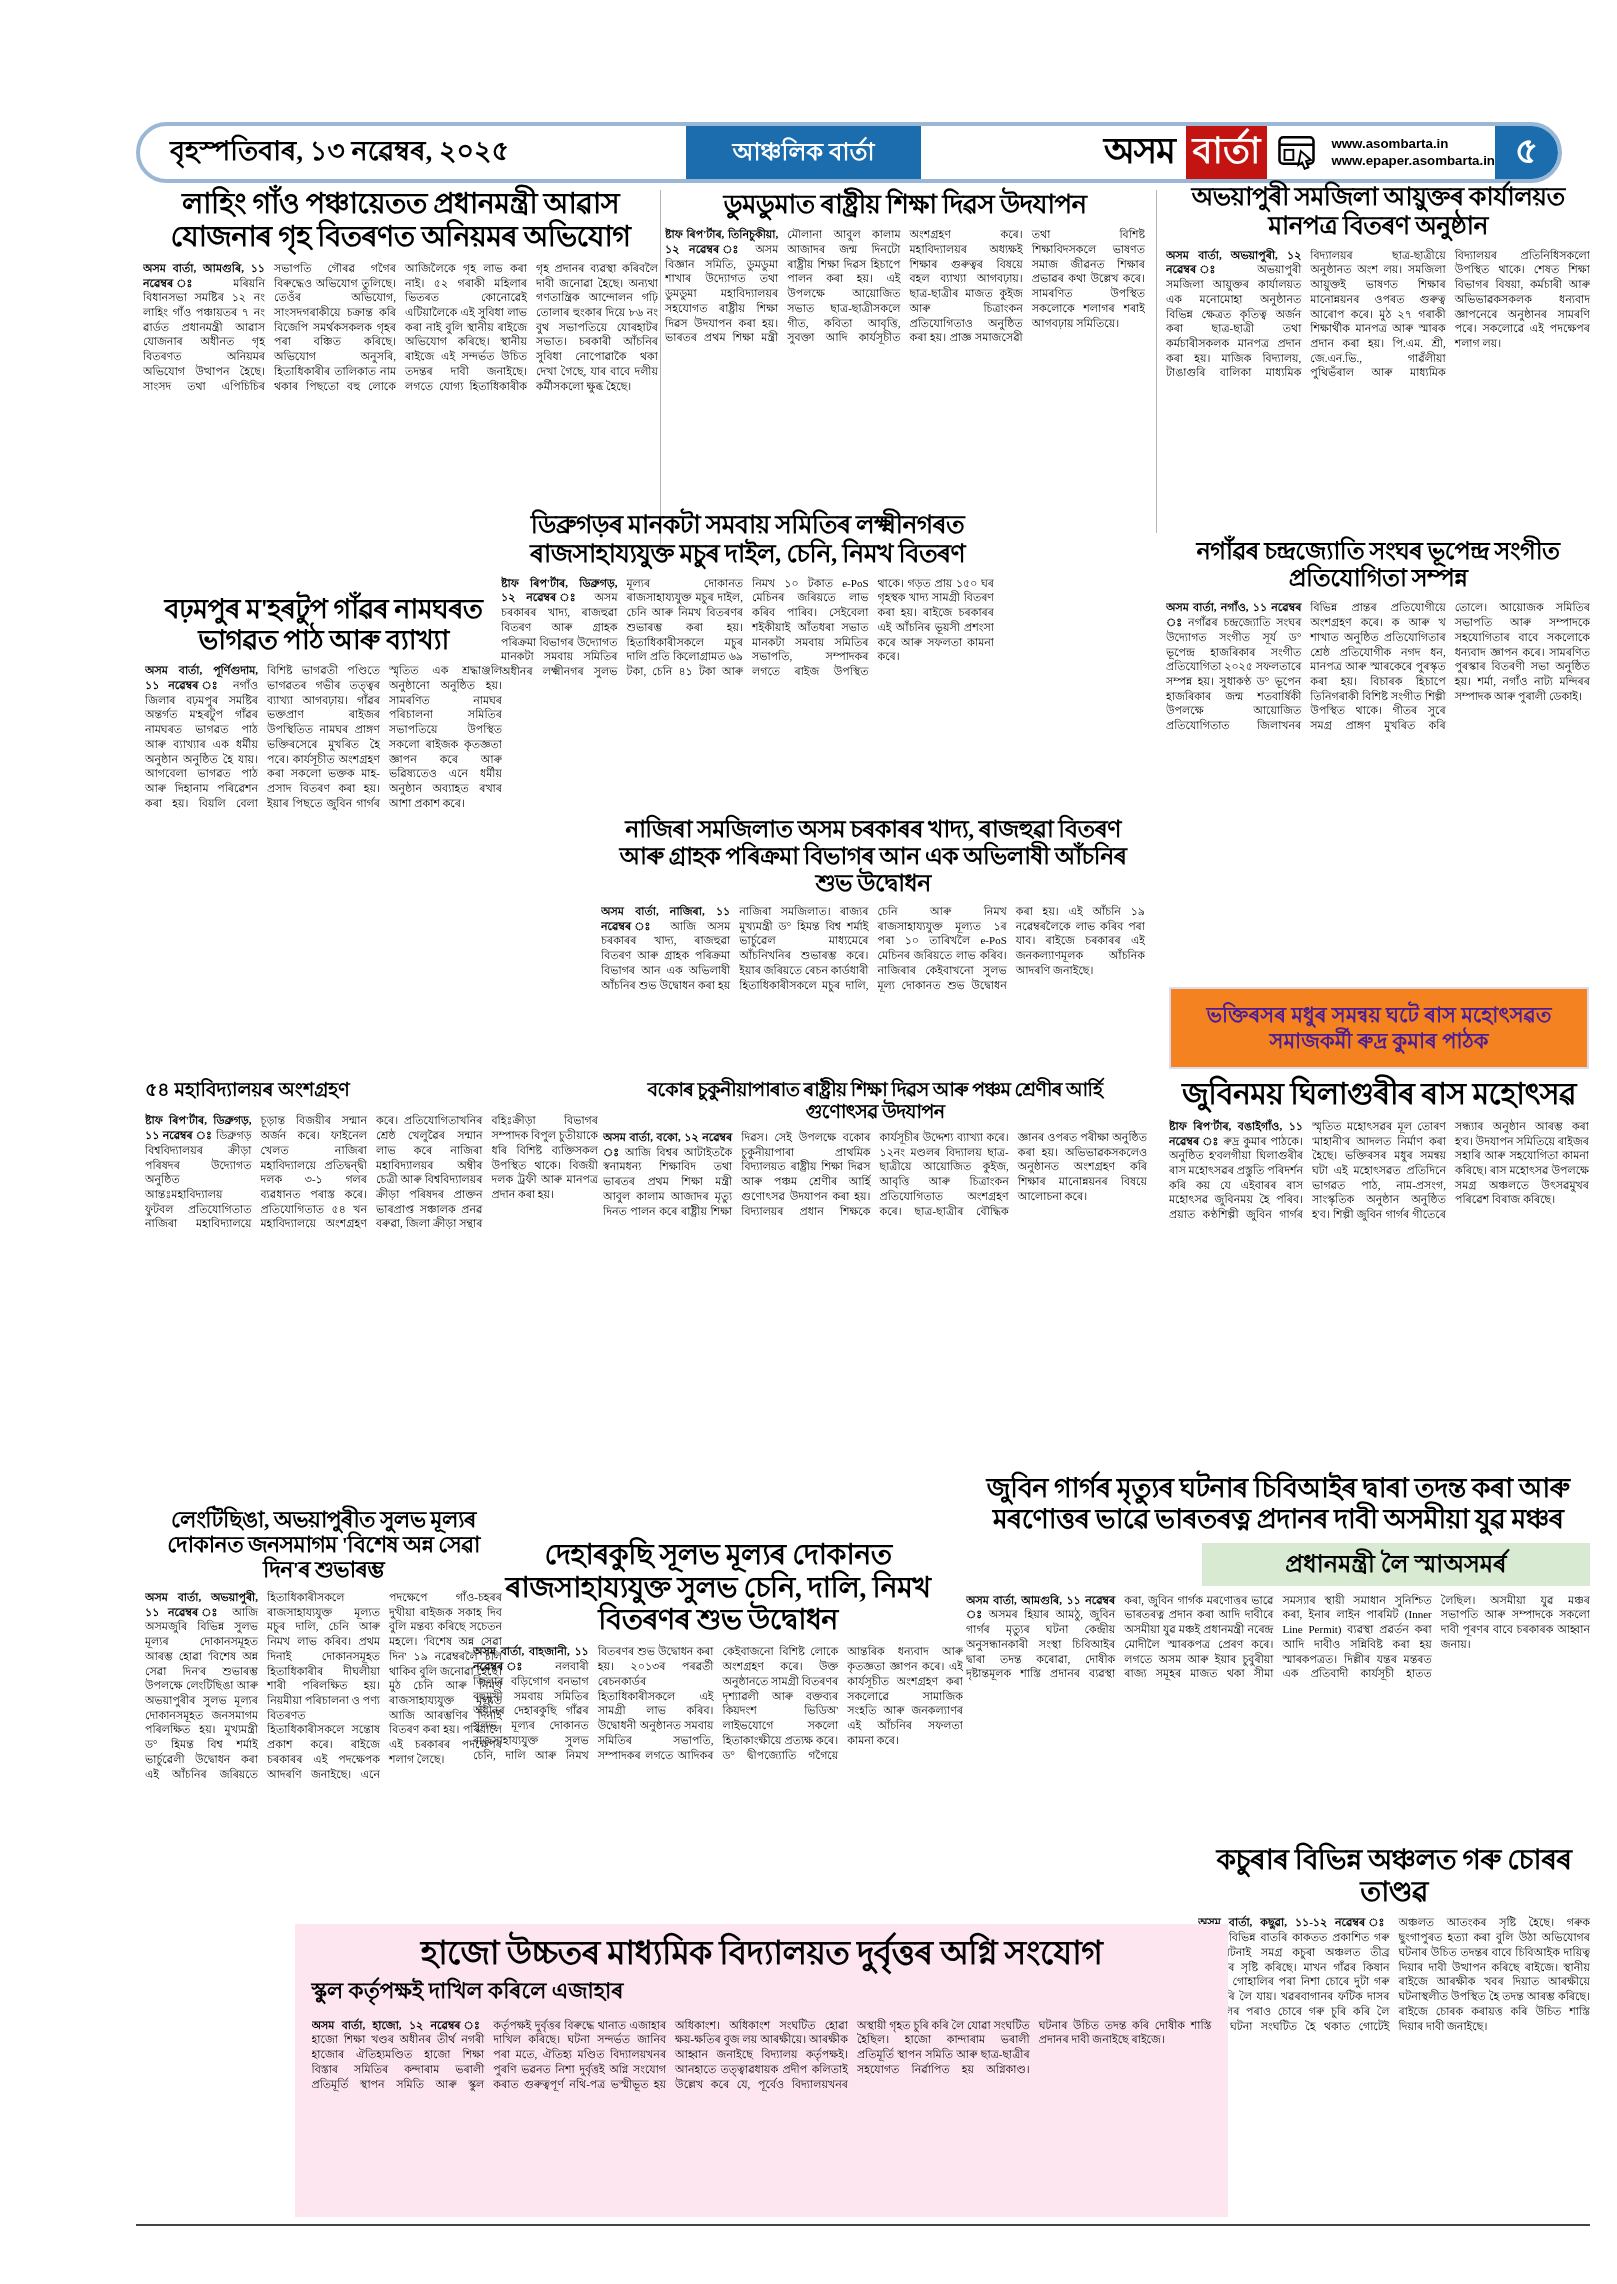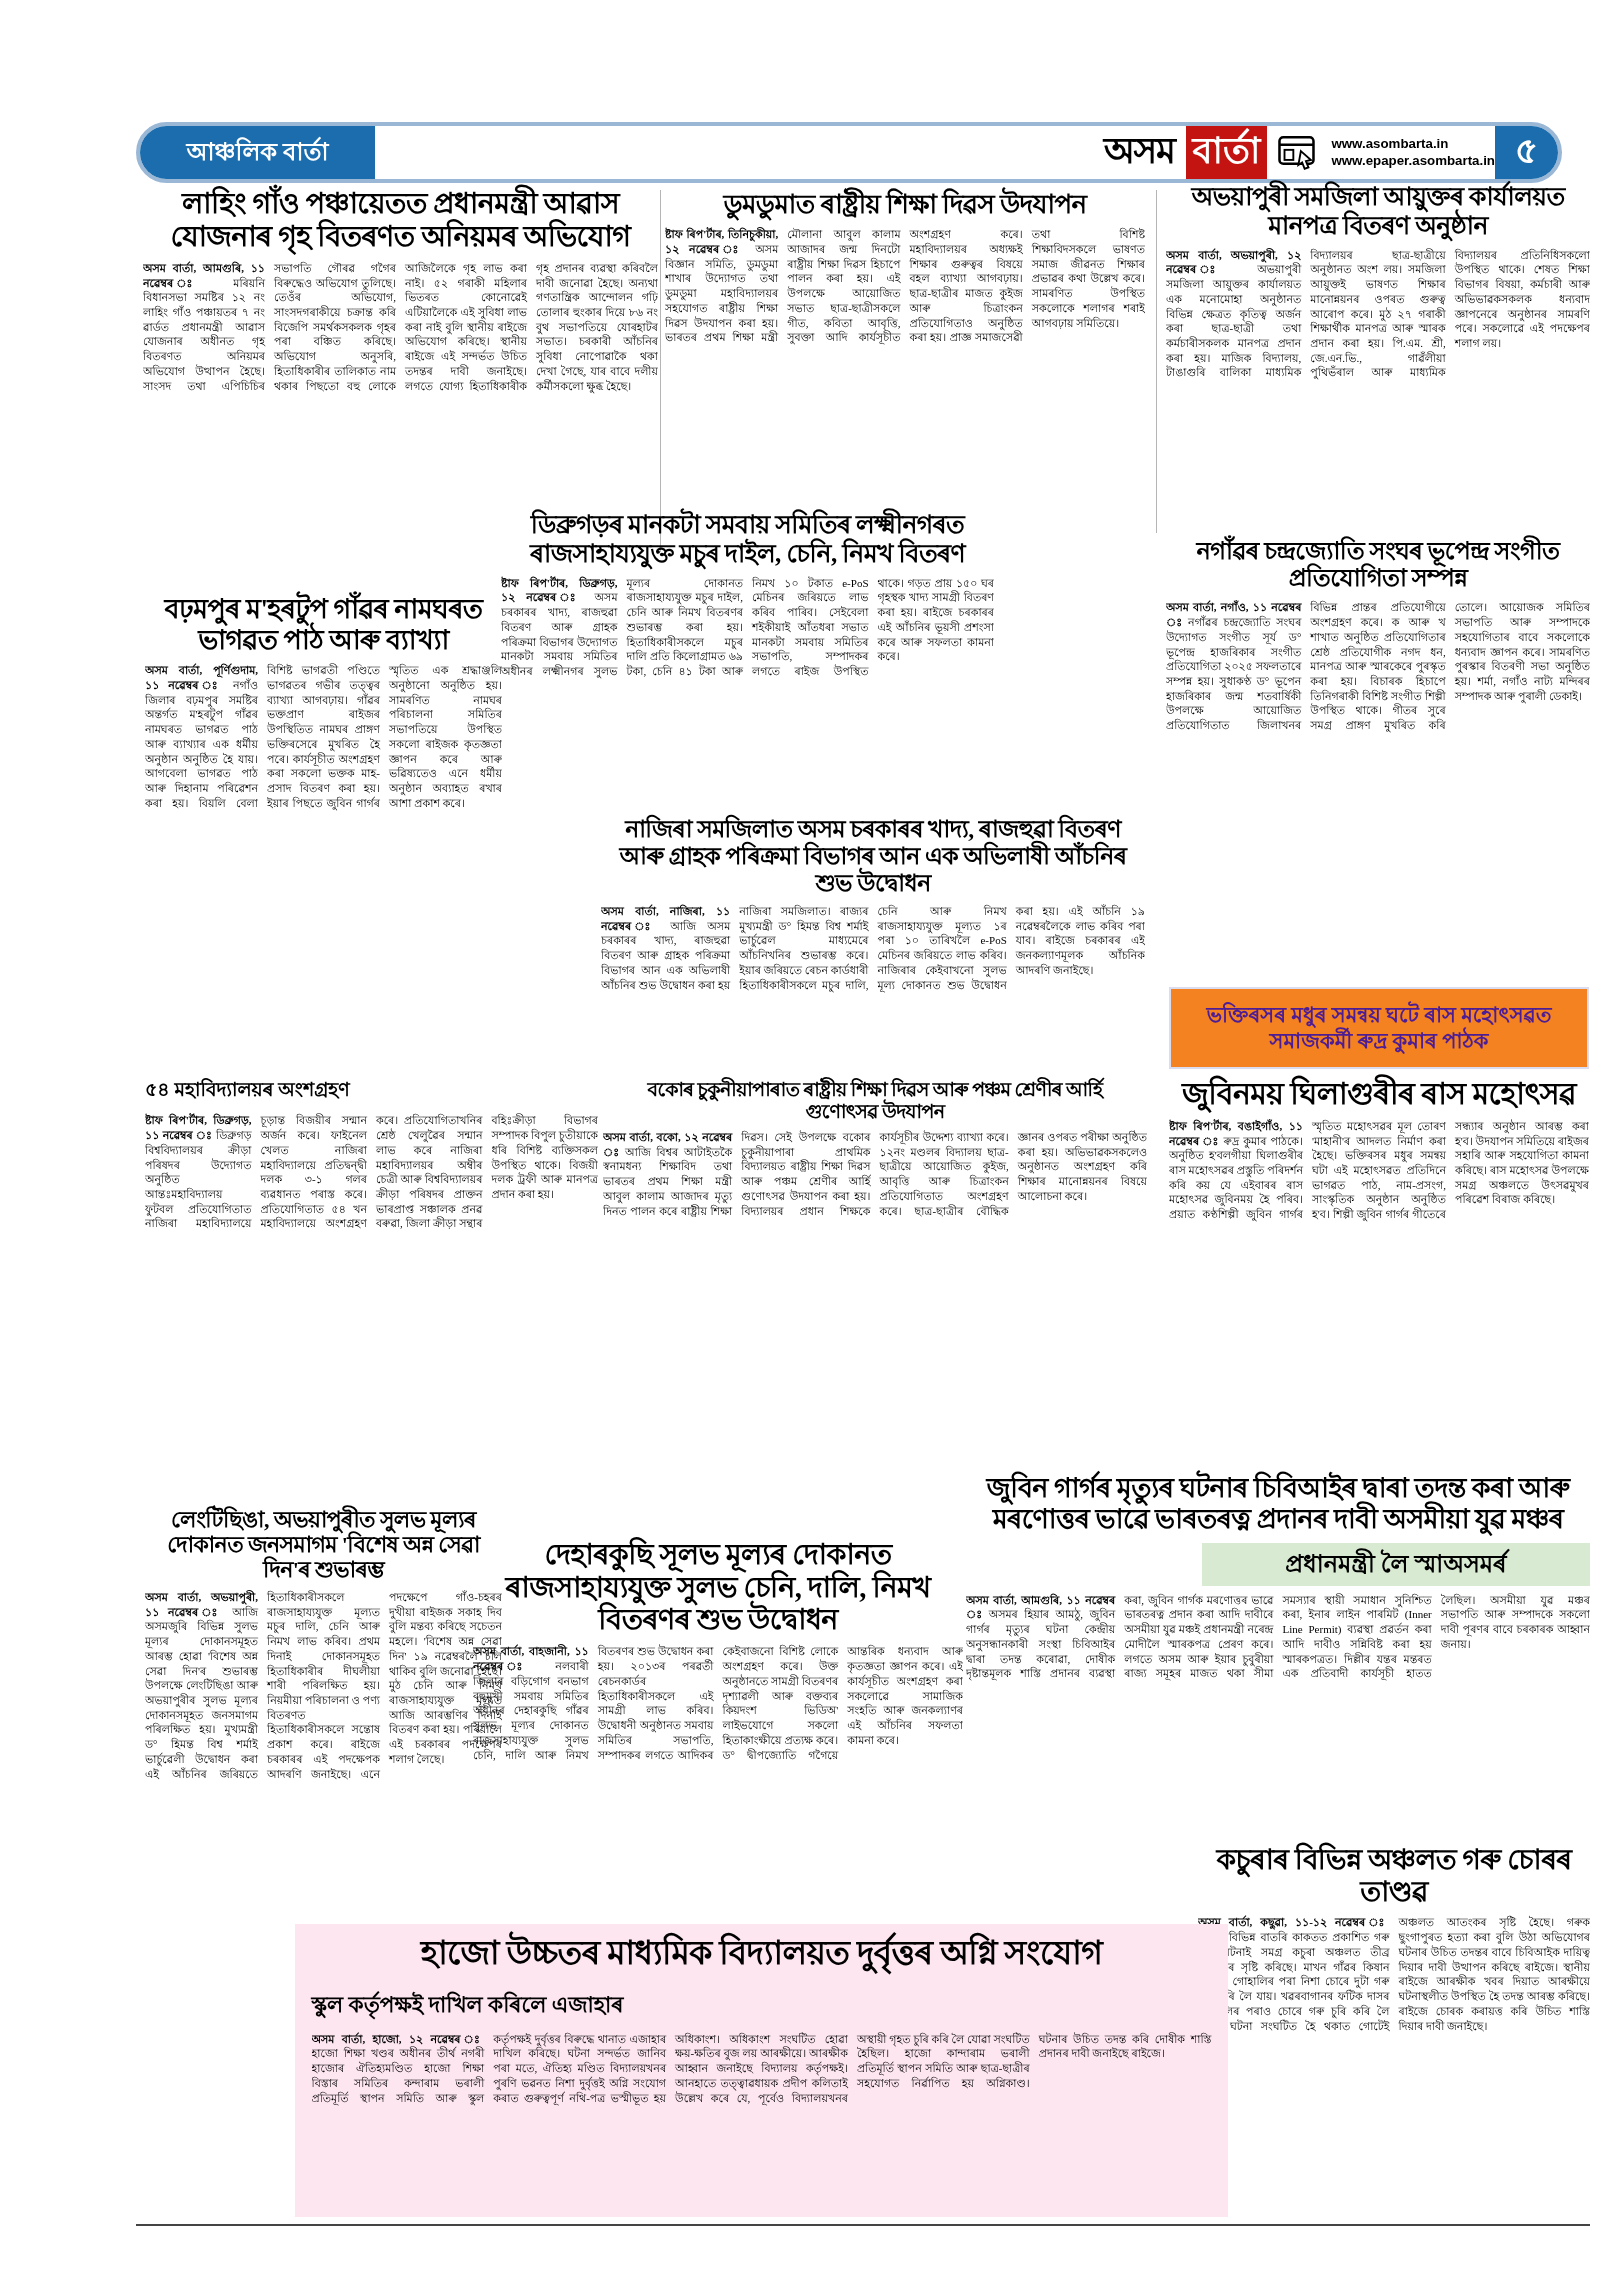--- a/index.html
+++ b/index.html
@@ -47,34 +47,35 @@
   #a11{left:1169px;top:1077px;width:420px;height:384px} #a11 .hl{font-size:30px}
   #a12{left:966px;top:1473px;width:624px;height:373px} #a12 .hl{font-size:27px}
   .greenbox{align-self:flex-end;width:388px;height:43px;background:#d9ead3;
             display:flex;align-items:center;justify-content:center;
             font-size:24px;font-weight:bold;margin:1.3px 0 6.3px 0;}
   #a14{left:1198px;top:1844px;width:392px;height:373px} #a14 .hl{font-size:28px}
   #a15{left:145px;top:1507px;width:357px;height:707px} #a15 .hl{font-size:22px}
   #a16{left:473px;top:1539px;width:490px;height:381px}  #a16 .hl{font-size:28.6px}
   #a17{left:295px;top:1924px;width:933px;height:293px;background:#fde6f0;
        padding:11.4px 16.5px;} 
-  #a17 .hl{font-size:33px;margin-bottom:15px}
+  #a17 .hl{font-size:33px;margin-bottom:1px}
   #a17 .sub{font-size:21.6px;margin-bottom:7.6px}
   
   .vrule{position:absolute;width:0.6px;background:#b5b5b5;}
   #vr1{left:660px;top:190px;height:362px}
   #vr2{left:1156px;top:190px;height:343px}
   .botline{position:absolute;left:136px;top:2224px;width:1454px;height:1.9px;background:#444;}
 </style>
 </head>
 <body>
 
 <div class="page">
 
   <div class="strip">
+    <div class="seg-date">বৃহস্পতিবাৰ, ১৩ নৱেম্বৰ, ২০২৫</div>
     <div class="seg-section">আঞ্চলিক বাৰ্তা</div>
     <div class="seg-mast">
       <span class="mast-black">অসম</span>
       <span class="mast-red">বাৰ্তা</span>
       <svg class="mast-icon" viewBox="0 0 66 54">
         <rect x="2" y="2" width="54" height="42" rx="6" fill="none" stroke="#000" stroke-width="4"></rect>
         <line x1="2" y1="14" x2="56" y2="14" stroke="#000" stroke-width="4"></line>
         <rect x="10" y="22" width="14" height="16" fill="none" stroke="#000" stroke-width="3"></rect>
         <path d="M36 24 L52 38 L44 40 L48 50 L42 52 L38 42 L32 46 Z" fill="#fff" stroke="#000" stroke-width="3"></path>
       </svg>

